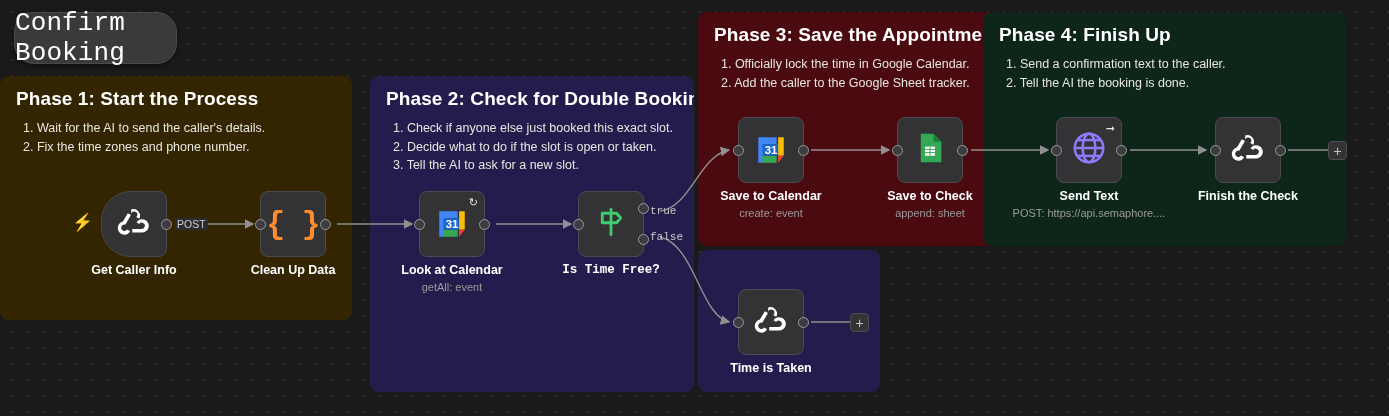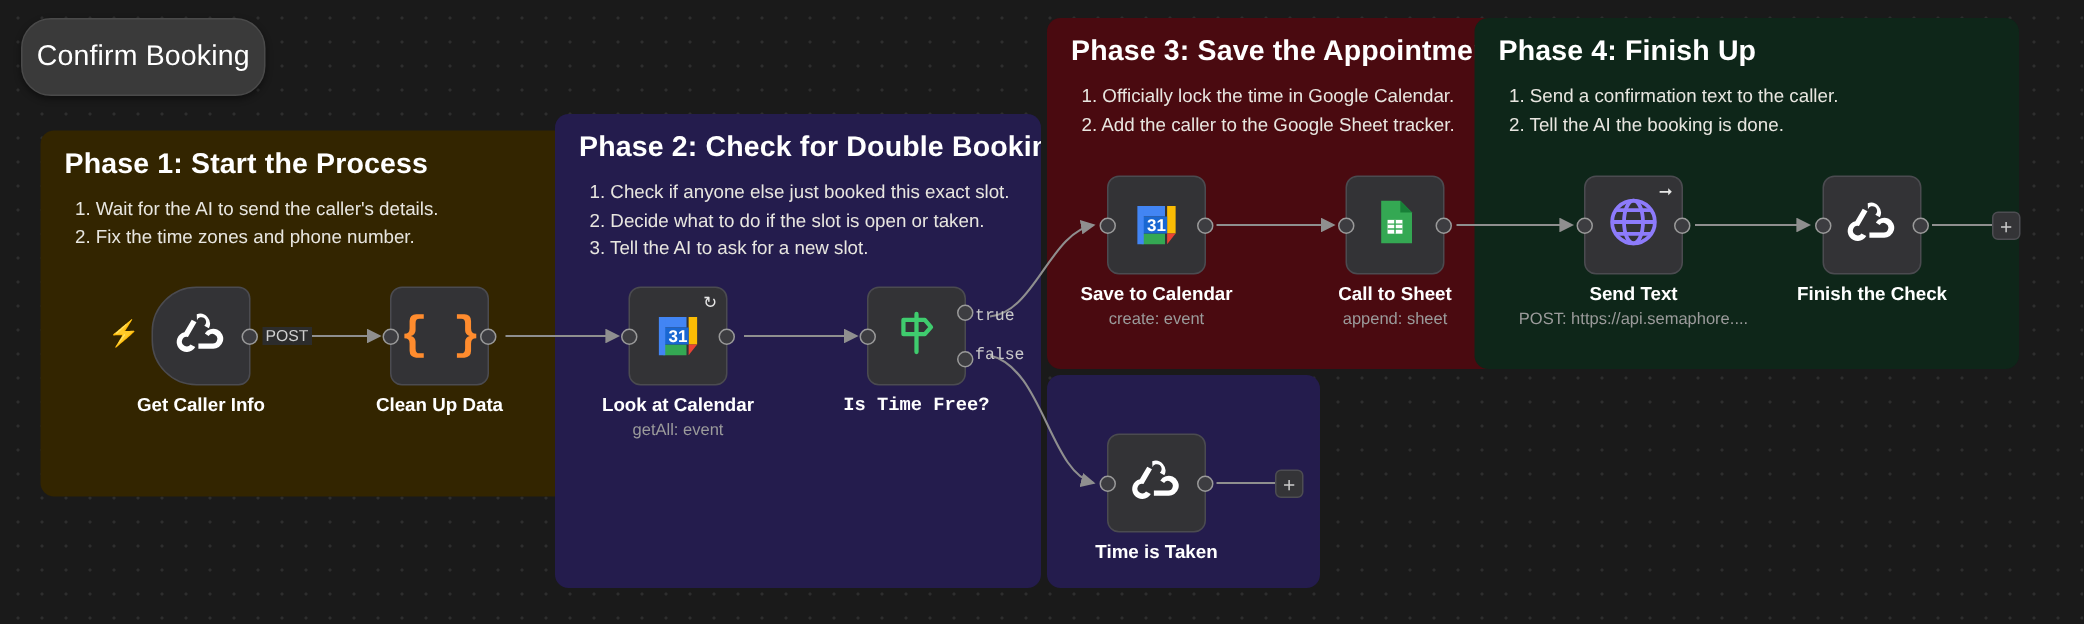--- a/index.html
+++ b/index.html
@@ -21,23 +21,24 @@
   
   .sticky-pill {
     position: absolute;
     left: 14px; top: 12px;
     width: 163px; height: 52px;
     background: #3a3a3a;
     border-radius: 20px;
     border: 1px solid #4a4a4a;
     display: flex; align-items: center; justify-content: center;
     color: #ffffff;
-    font-size: 19px;
+    font-size: 26px;
     letter-spacing: .1px;
     box-shadow: 0 2px 5px rgba(0,0,0,.45);
+    font-family: Liberation Mono, monospace;
   }
 
   
   .phase {
     position: absolute;
     border-radius: 9px;
     padding: 12px 16px 0 16px;
     overflow: hidden;
   }
   .phase h2 {
@@ -52,21 +53,21 @@
     list-style: none;
     padding-left: 7px;
   }
   .phase ol li {
     font-size: 12.5px;
     color: #e8e6e0;
     line-height: 18.5px;
     white-space: nowrap;
   }
 
-  #phase1 { left: 27px;   top: 76px;  width: 352px; height: 244px; background: #332500; margin-top: 11px; }
+  #phase1 { left: 0;   top: 76px;  width: 352px; height: 244px; background: #332500; }
   #phase2 { left: 370px;  top: 76px;  width: 324px; height: 316px; background: #241c4d; }
   #phase3 { left: 698px;  top: 12px;  width: 312px; height: 234px; background: #4a0a10; }
   #phase4 { left: 983px; top: 12px;  width: 363px; height: 234px; background: #0e2619; }
   #phase5 { left: 698px;  top: 250px; width: 182px; height: 142px; background: #241c4d; }
 
   
   #edges { position: absolute; left:0; top:0; width: 1389px; height: 416px; pointer-events: none; }
 
   
   .node {
@@ -338,21 +339,21 @@
           <g stroke="#34A853" stroke-width="1.4">
             <line x1="17" y1="26" x2="31" y2="26"></line>
             <line x1="17" y1="30.5" x2="31" y2="30.5"></line>
             <line x1="24" y1="22" x2="24" y2="35"></line>
           </g>
         </svg>
       </span>
       <span class="port in"></span>
       <span class="port out"></span>
     </div>
-    <div class="node-label">Call to Sheet</div>
+    <div class="node-label">Save to Check</div>
     <div class="node-sub">append: sheet</div>
   </div>
 
   <div class="node-wrap" style="left:1056px; top:117px;">
     <div class="node">
       <span class="corner-icon">➞</span>
       <span class="icon-globe">
         <svg viewBox="0 0 24 24" fill="none" stroke="#8d7bfb" stroke-width="1.6">
           <circle cx="12" cy="12" r="9"></circle>
           <ellipse cx="12" cy="12" rx="4" ry="9"></ellipse>

